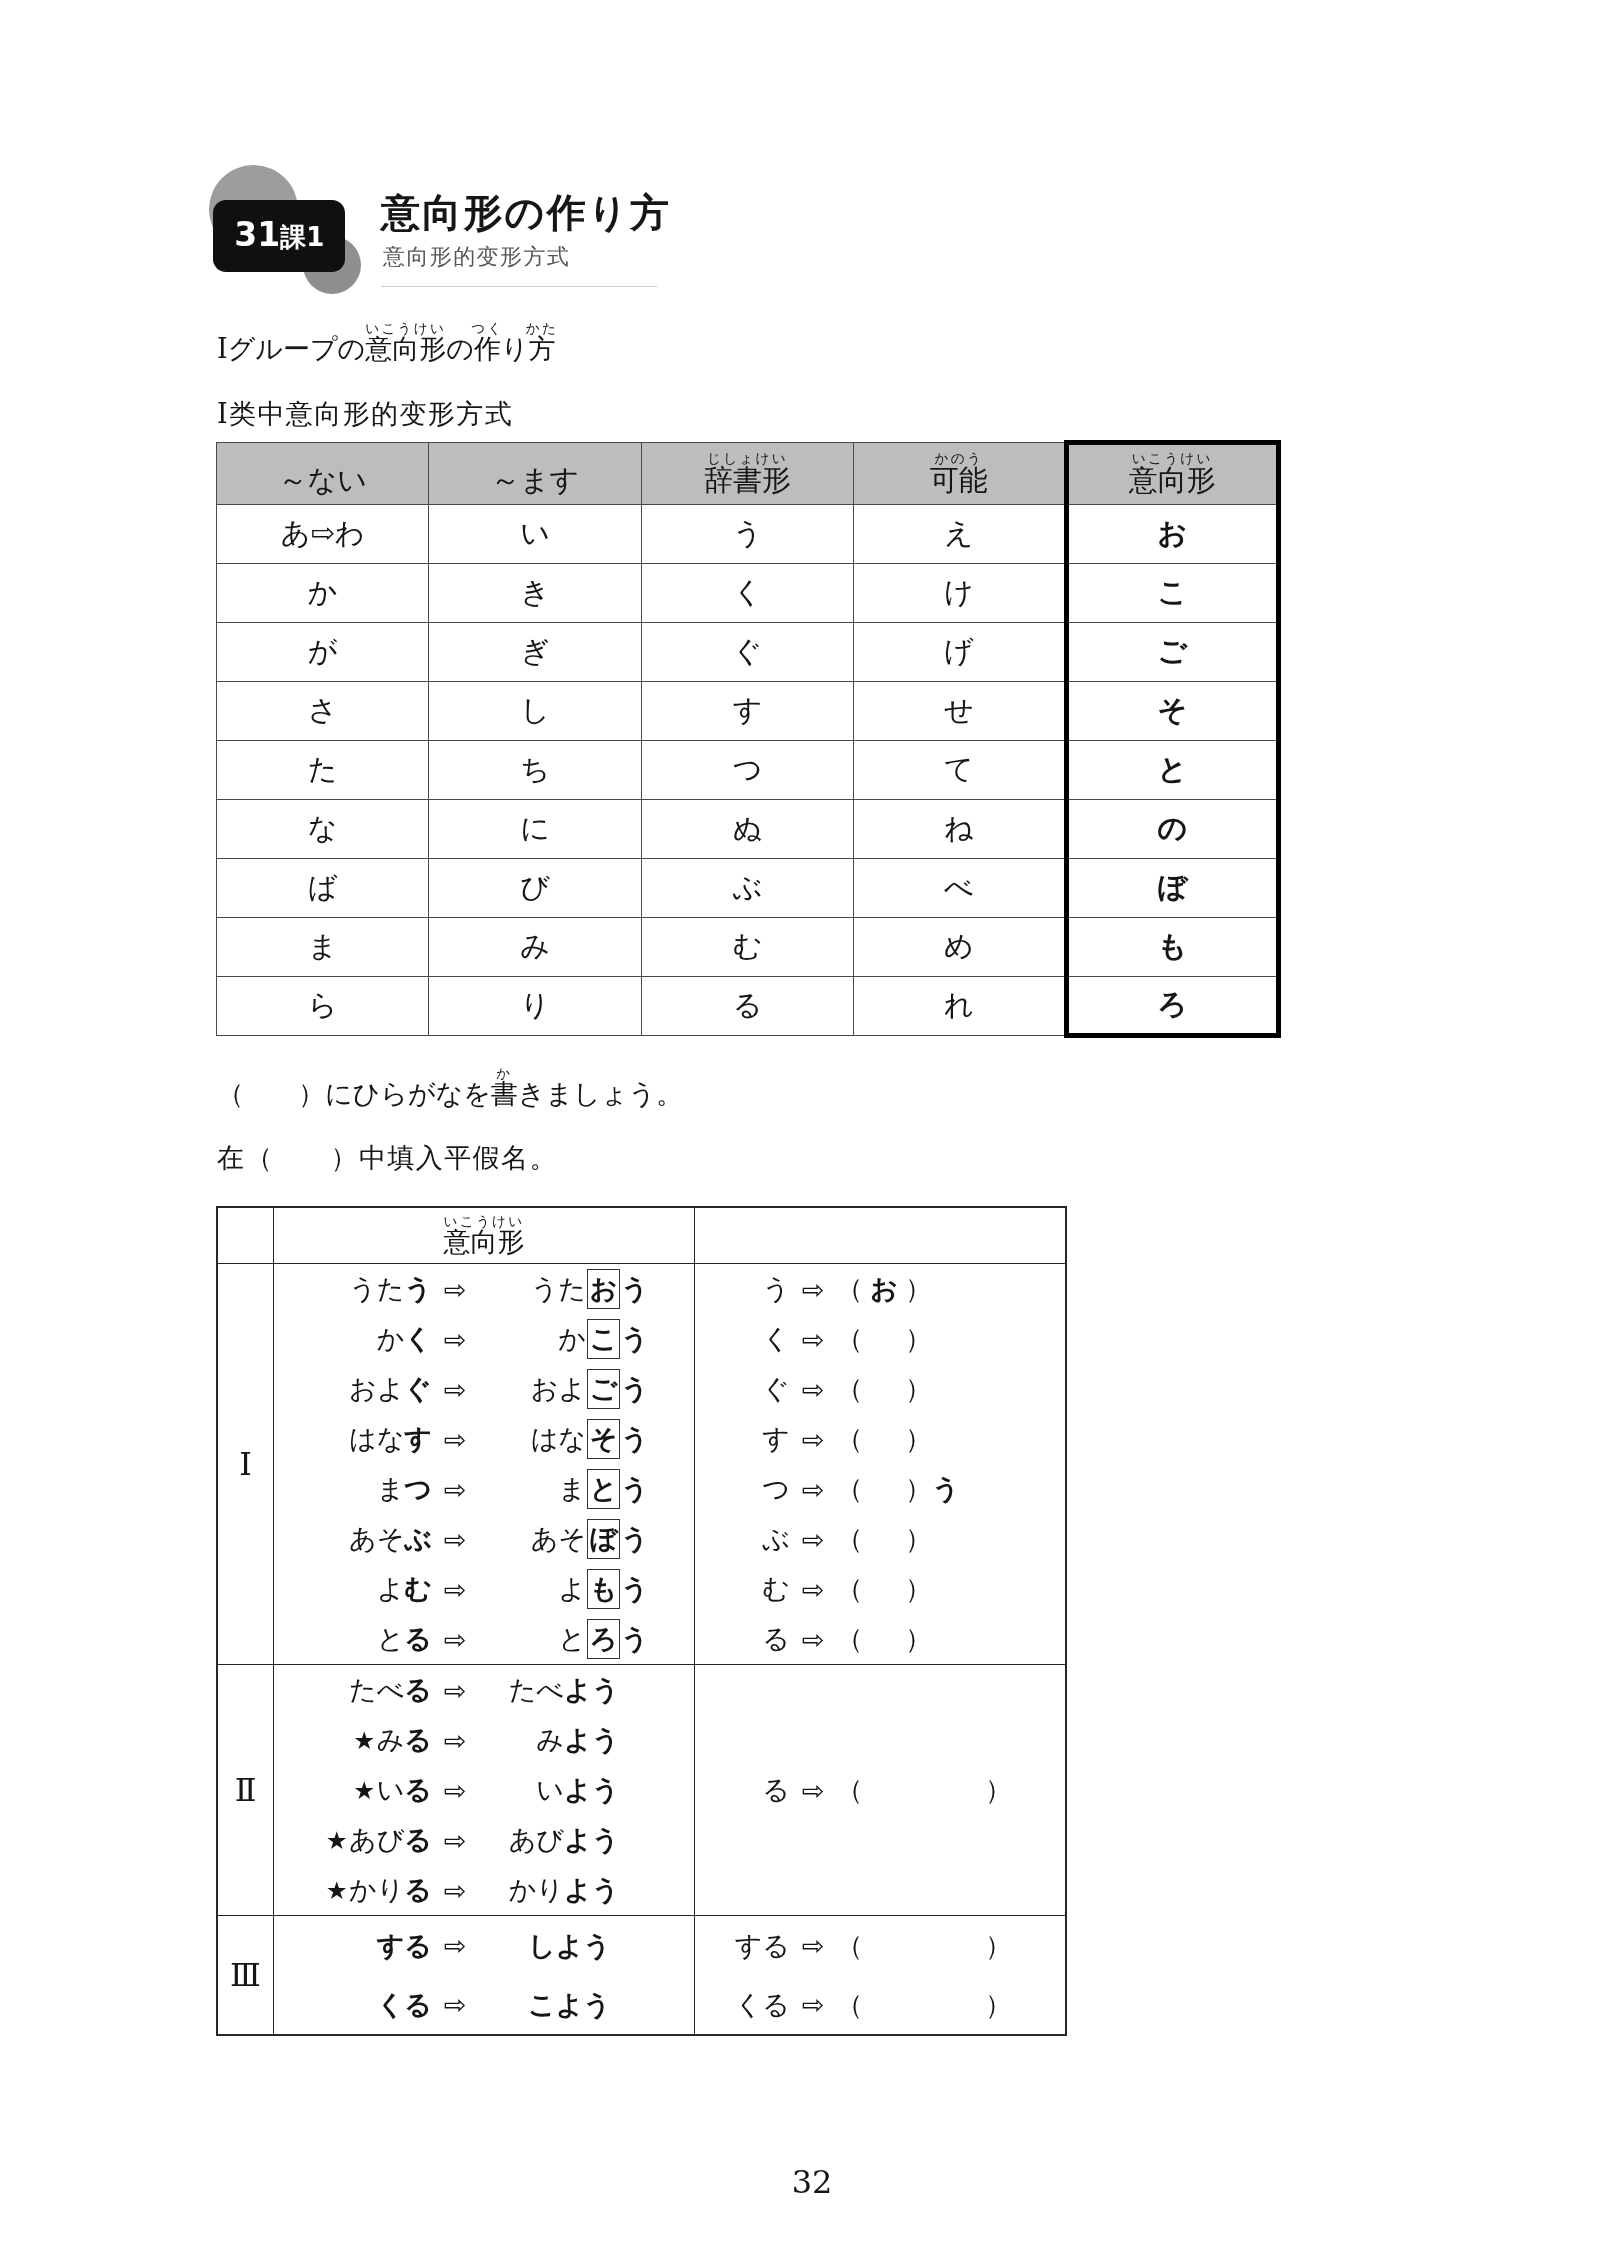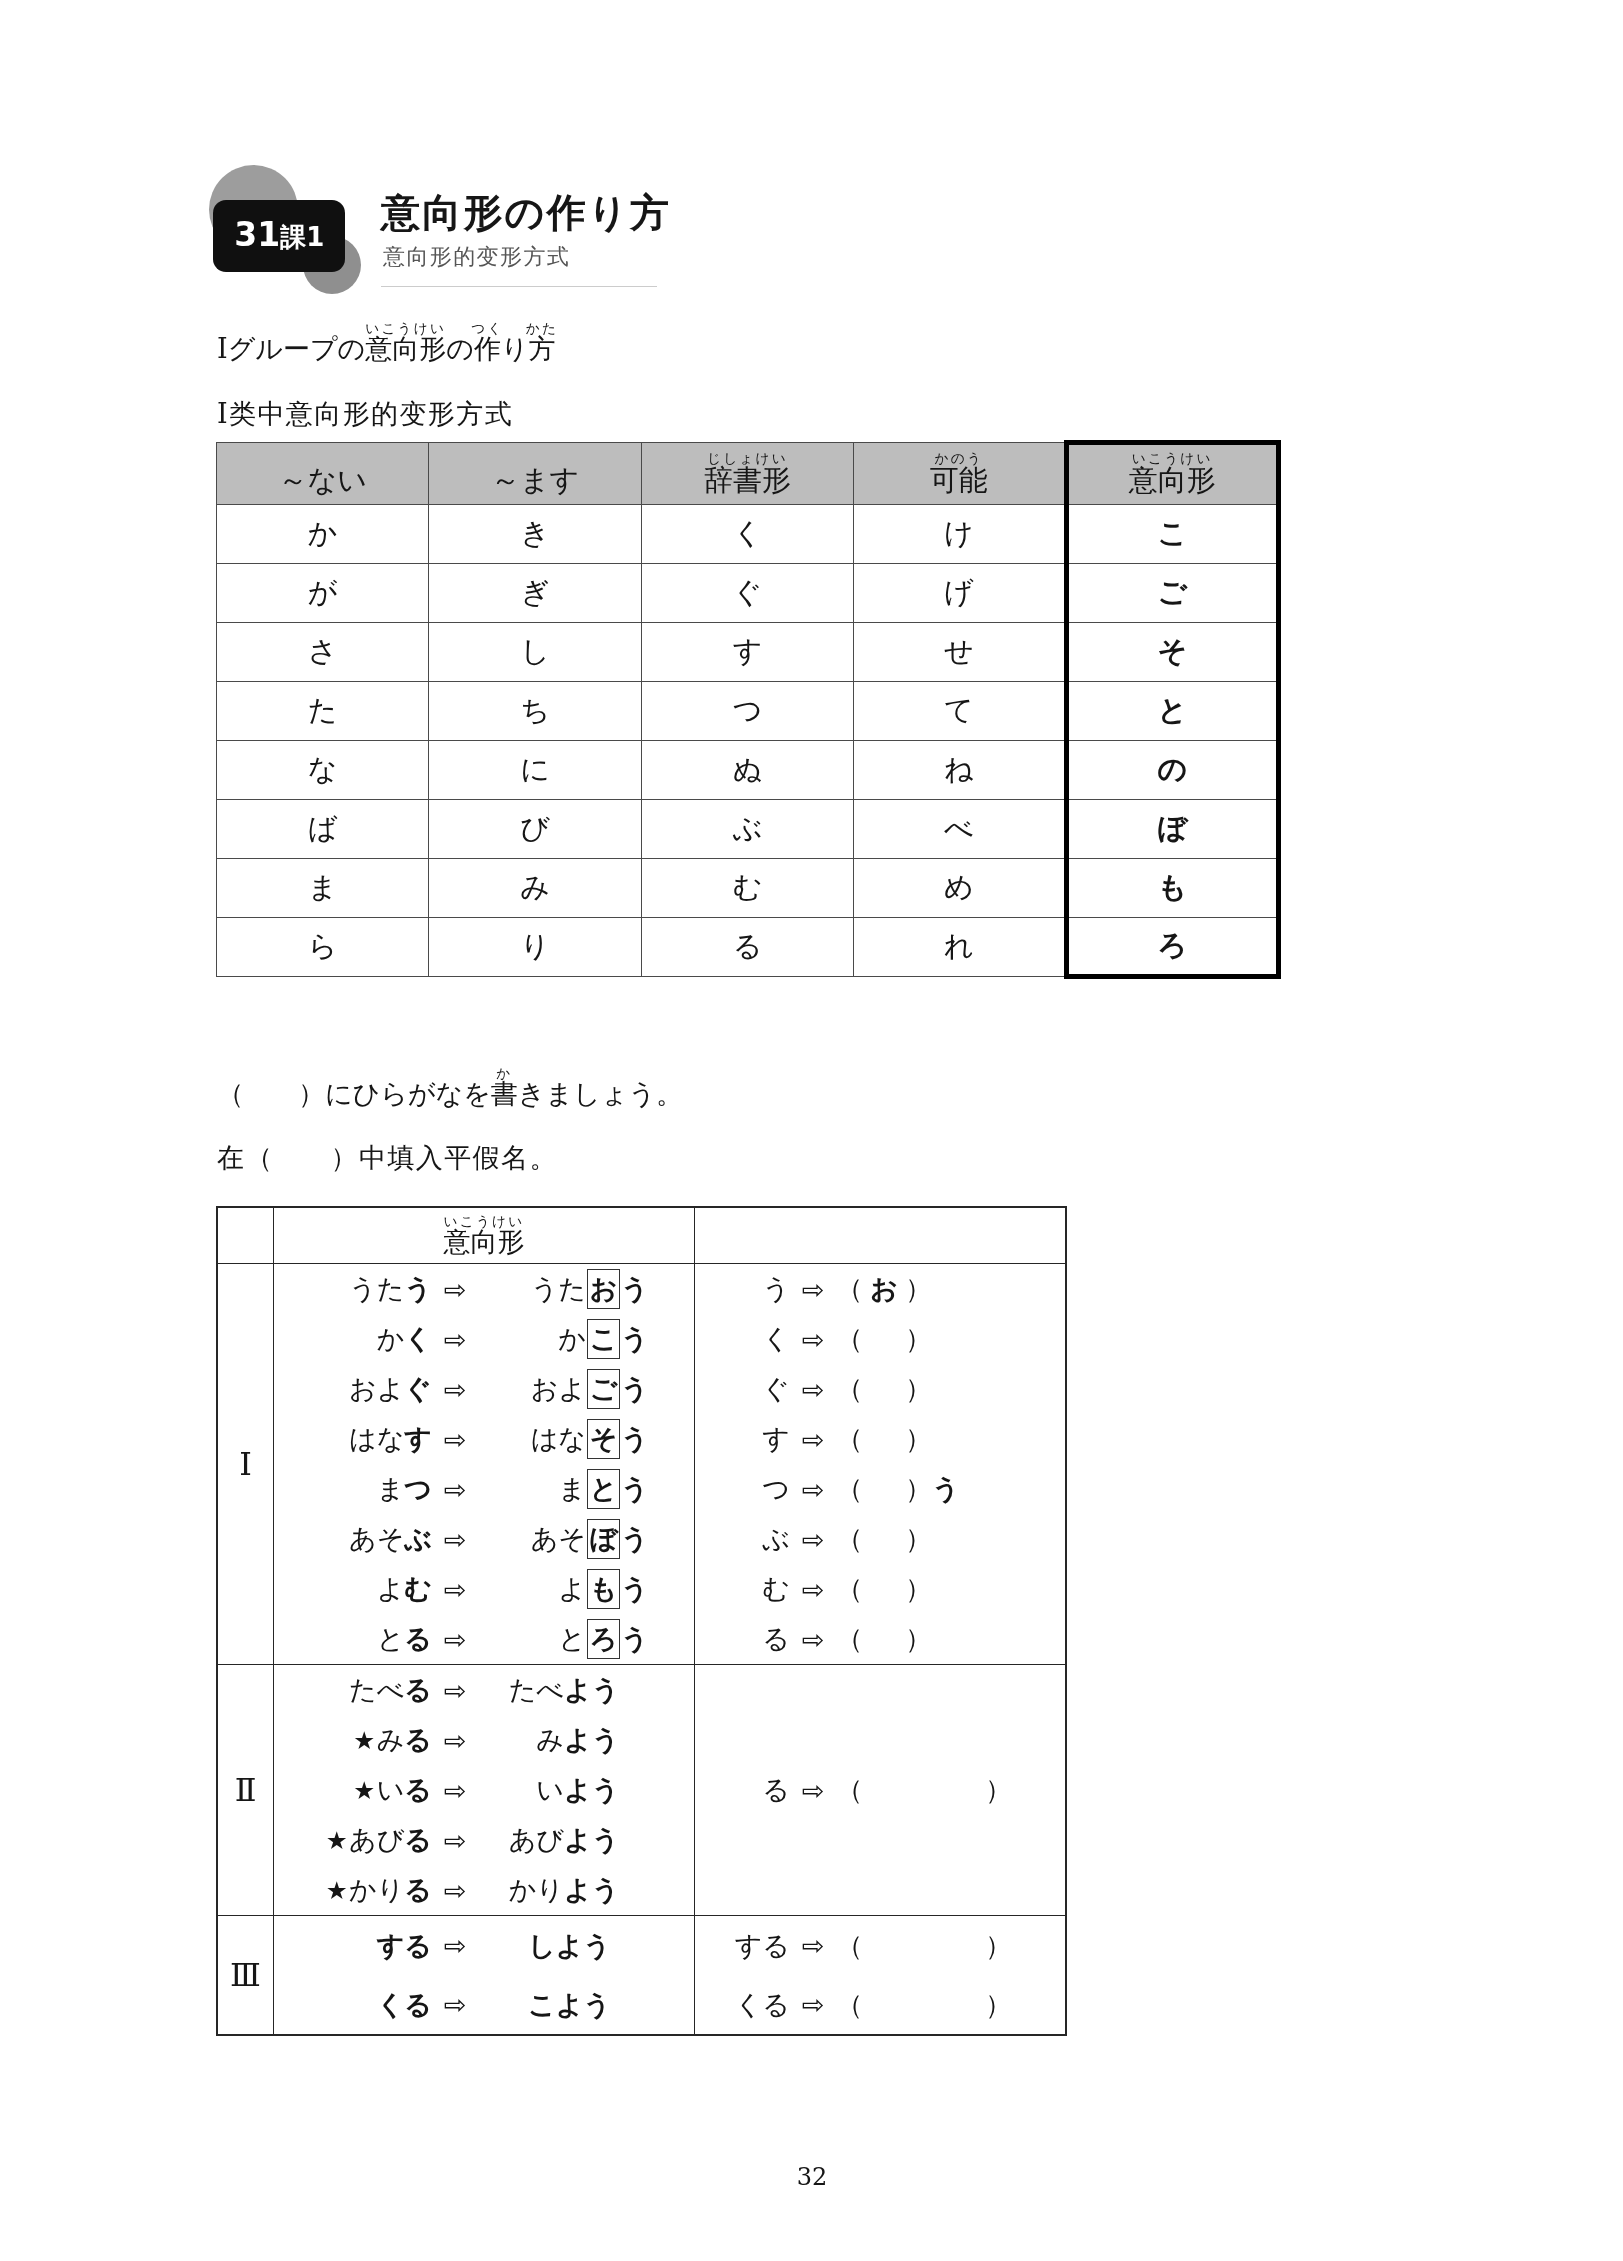--- a/index.html
+++ b/index.html
@@ -60,21 +60,21 @@
   .keybox{display:inline-block;min-width:32px;height:40px;line-height:37px;border:1.4px solid #333;text-align:center;
     font-family:"DejaVu Sans",sans-serif;font-weight:700;padding:0 1.4px}
   .sf{text-align:left}
   .res{padding-left:50px}
   .fr{width:95px;text-align:right;white-space:nowrap}
   .pn{display:flex;align-items:center;white-space:nowrap}
   .blank{display:inline-block;width:42px;text-align:center;font-family:"DejaVu Sans",sans-serif;font-weight:700}
   .blank.wide{width:122px}
   .star{font-family:"DejaVu Sans",sans-serif;font-size:24.5px;margin-right:1.4px}
 
-  .pagenum{position:absolute;left:0;top:2163px;width:100%;text-align:center;font-size:24px}
+  .pagenum{position:absolute;left:0;top:2163px;width:100%;text-align:center;font-size:32px}
 </style>
 </head>
 <body>
 
 <div class="page">
 
   <div class="badge">
     <div class="c1"></div>
     <div class="c2"></div>
     <div class="rect"><span class="num">31</span><span class="sub">課1</span></div>
@@ -91,20 +91,27 @@
     <thead>
         <tr>
           <th class="">～ない</th>
           <th class="">～ます</th>
           <th class=""><ruby>辞書形<rt>じしょけい</rt></ruby></th>
           <th class=""><ruby>可能<rt>かのう</rt></ruby></th>
           <th class="c5"><ruby>意向形<rt>いこうけい</rt></ruby></th>
         </tr>
       </thead>
     <tbody>
+        <tr>
+          <td class="">あ⇨わ</td>
+          <td class="">い</td>
+          <td class="">う</td>
+          <td class="">え</td>
+          <td class="c5">お</td>
+        </tr>
         <tr>
           <td class="">か</td>
           <td class="">き</td>
           <td class="">く</td>
           <td class="">け</td>
           <td class="c5">こ</td>
         </tr>
         <tr>
           <td class="">が</td>
           <td class="">ぎ</td>

